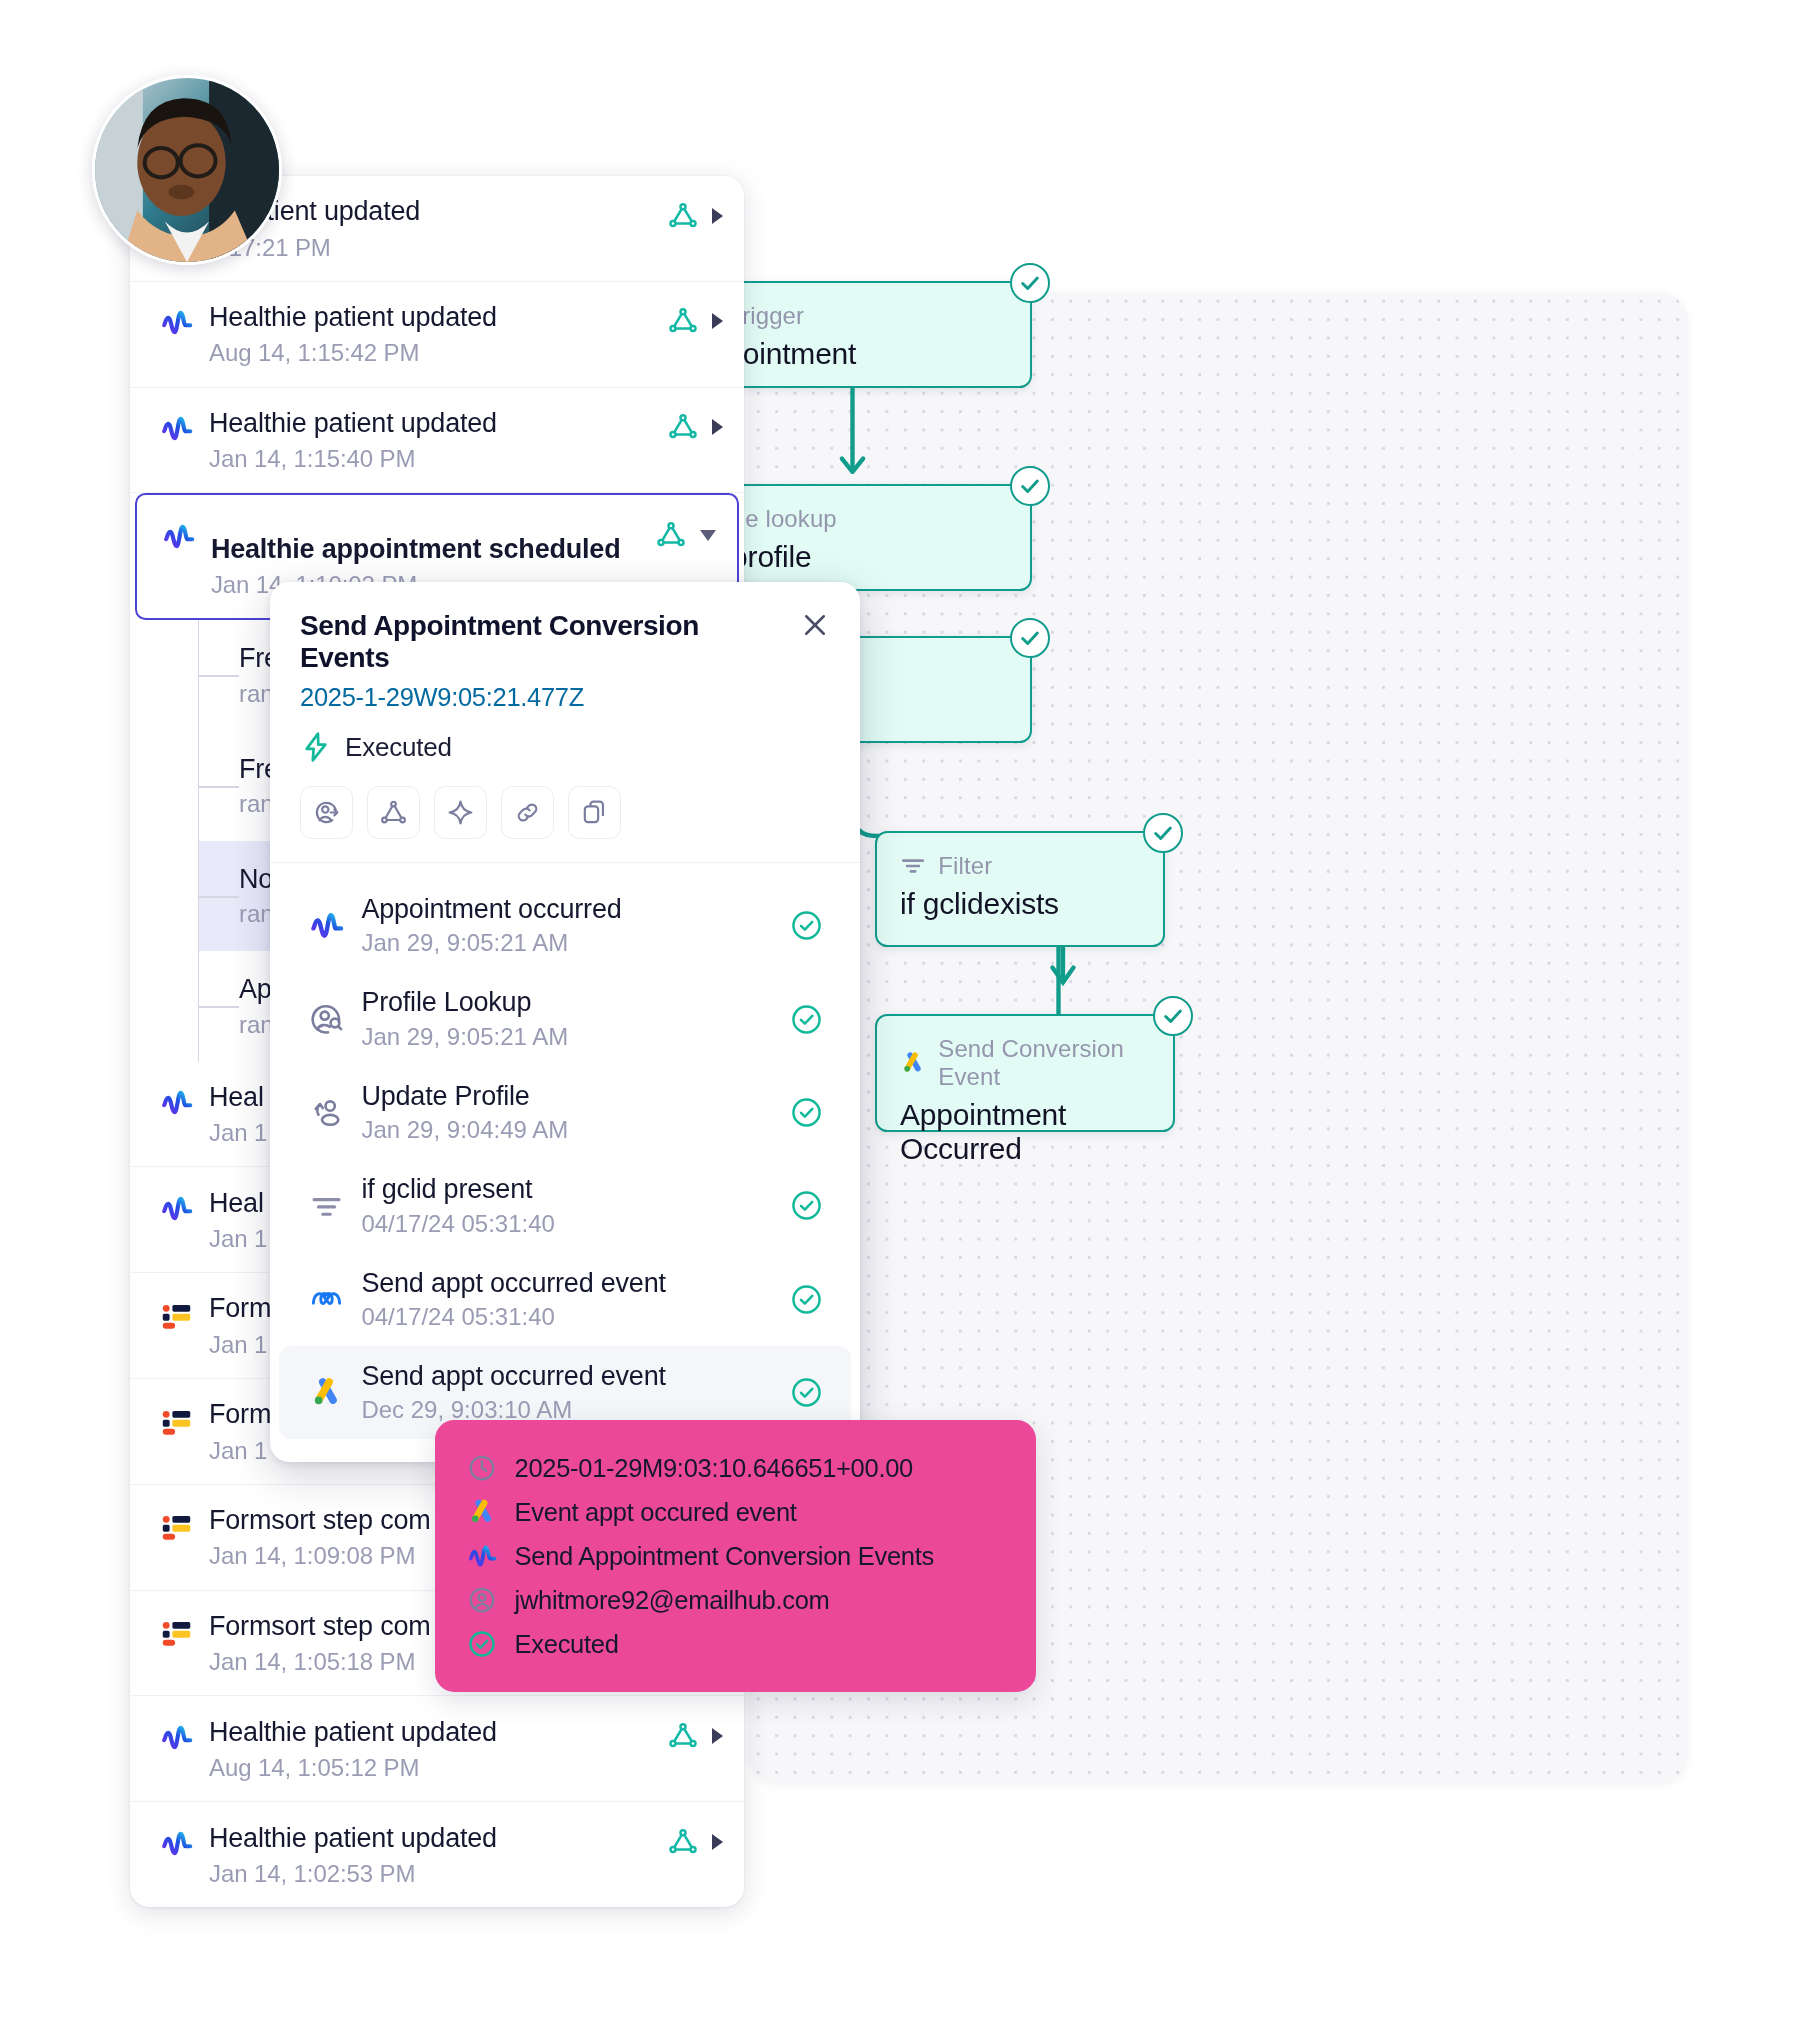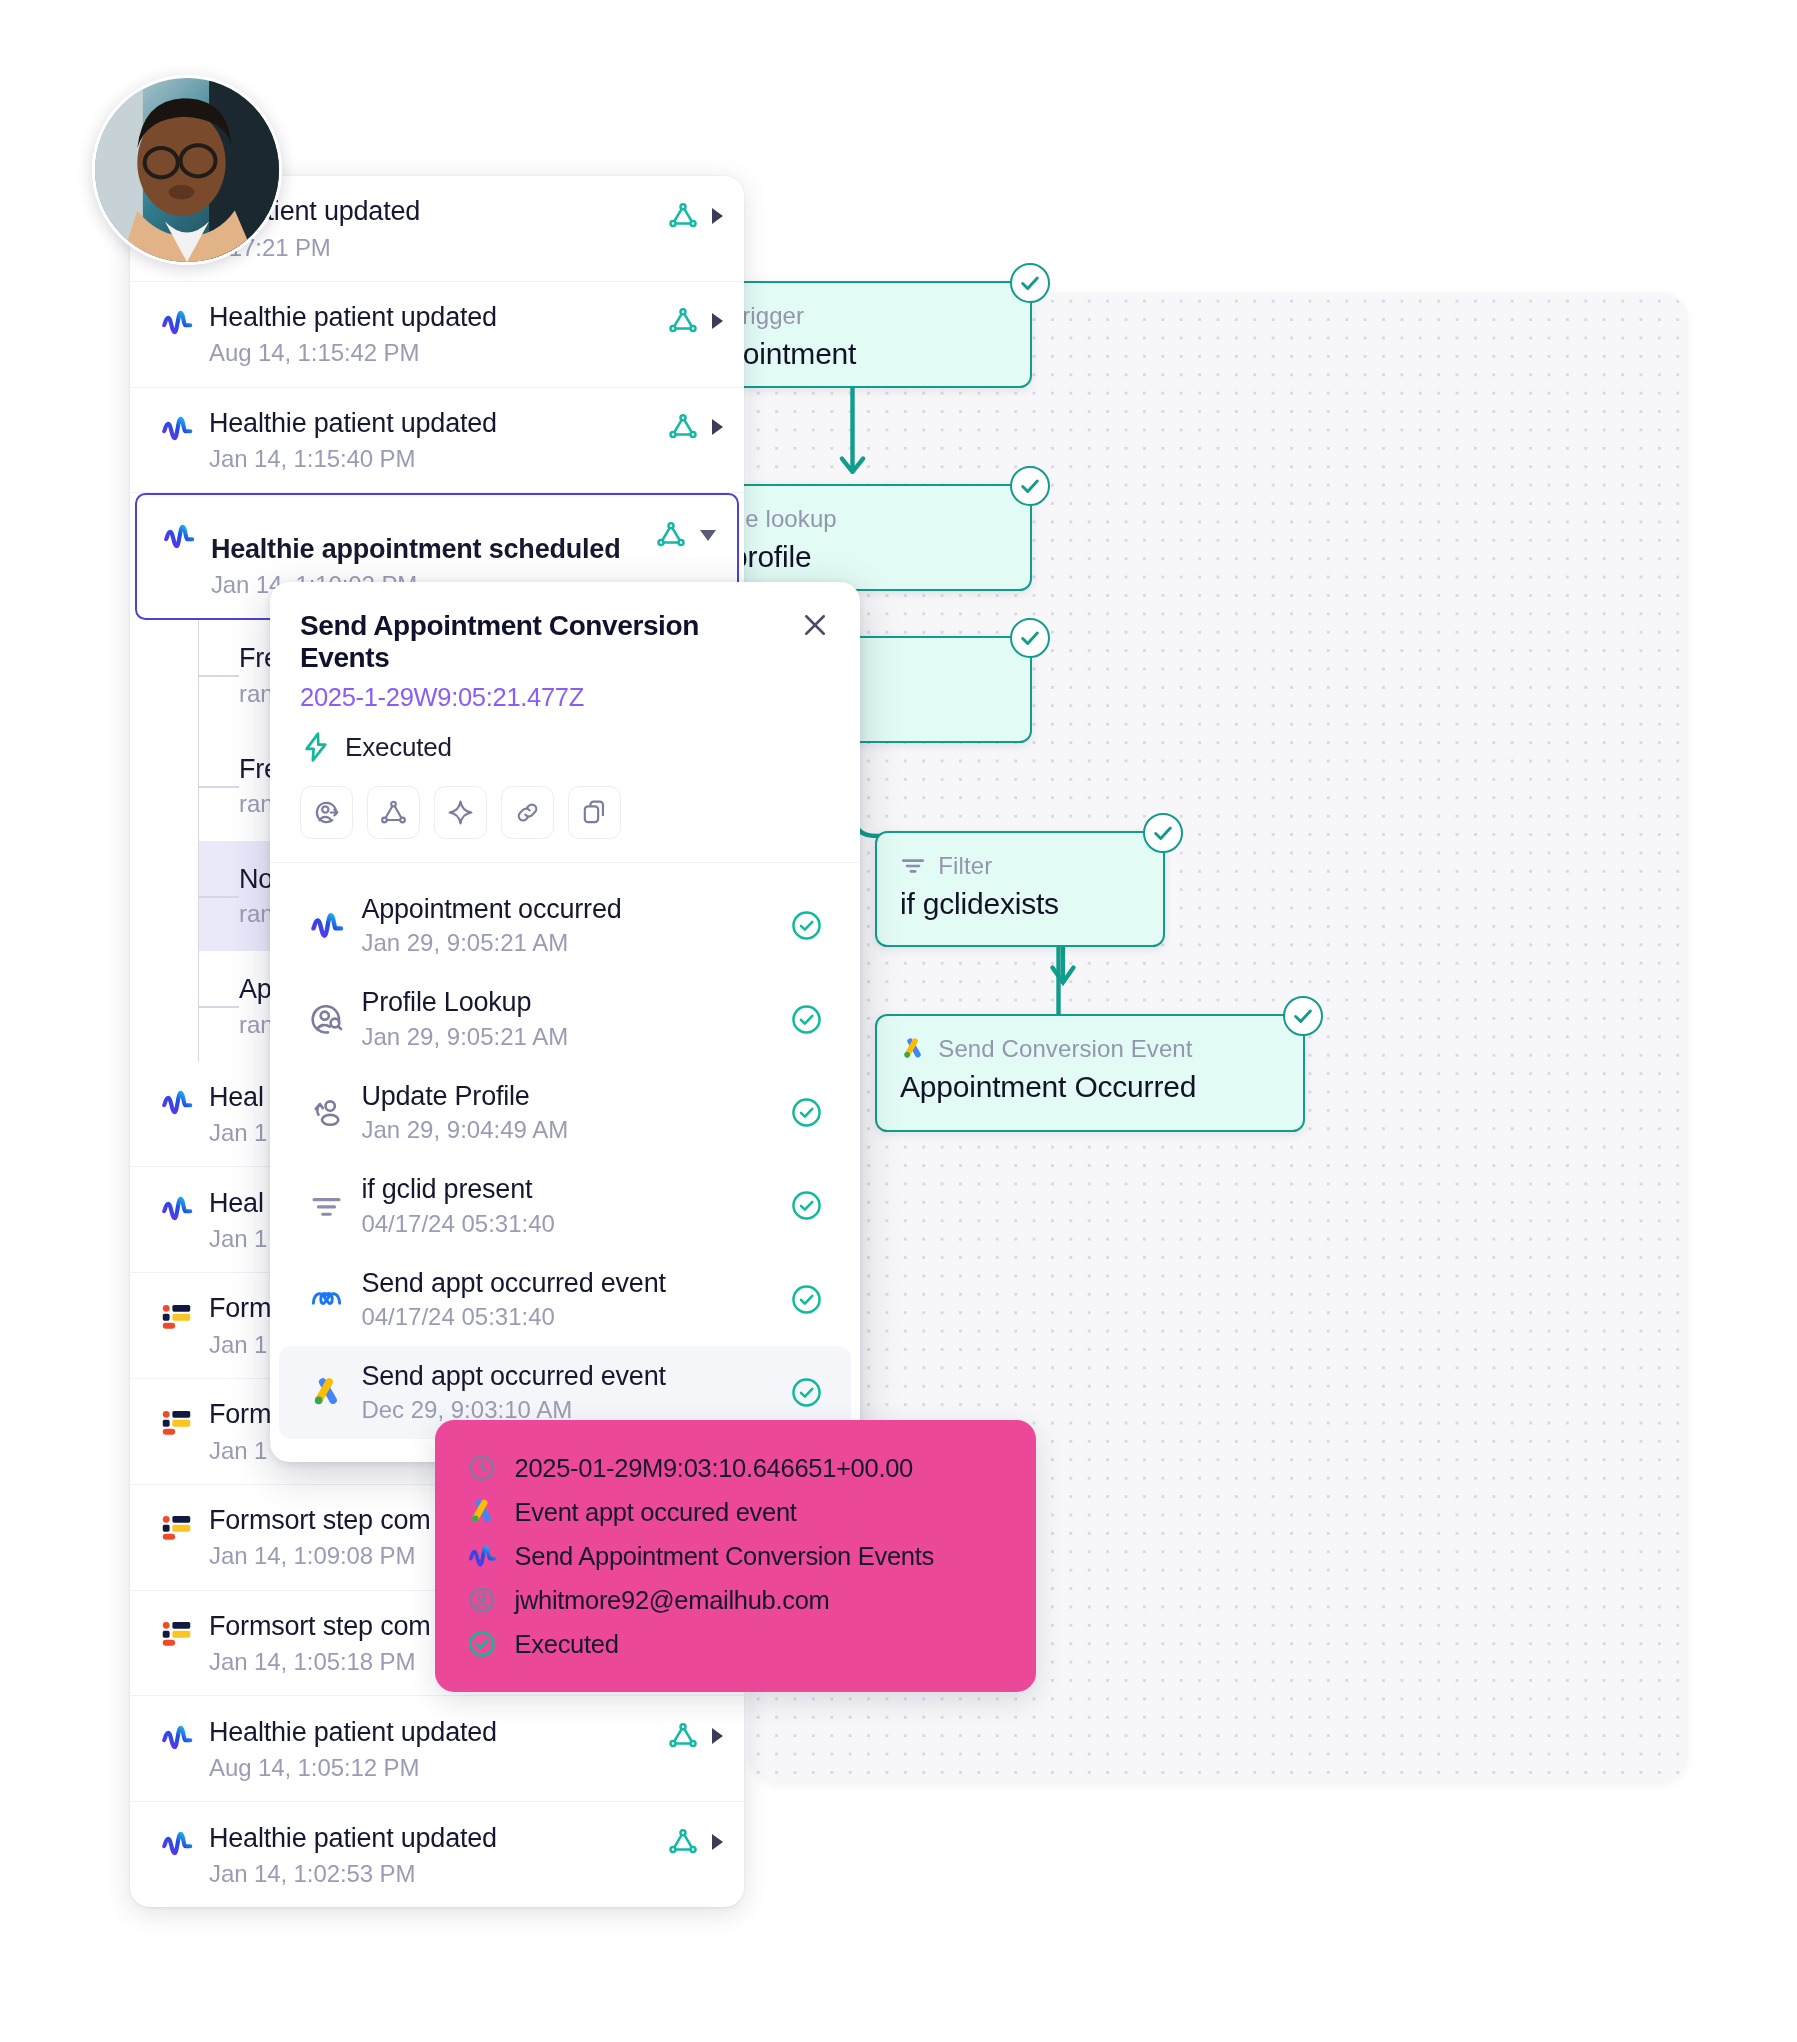--- a/index.html
+++ b/index.html
@@ -102,21 +102,21 @@
     width: 590px;
     background: #ffffff;
     border-radius: 19.3px;
     box-shadow: 0 12.3px 42px rgba(25,28,60,.20), 0 1.8px 7px rgba(25,28,60,.10);
     overflow: hidden;
   }
   .modal-head { padding: 28px 30px 23px 30px; border-bottom: 0.9px solid #f0f0f5; }
   .modal-titlerow { display: flex; align-items: flex-start; justify-content: space-between; gap: 16px; }
   .modal-title { font-size: 28px; font-weight: bold; color: #10122b; letter-spacing: -0.4px; }
   .modal-close { width: 30px; height: 30px; flex: 0 0 30px; cursor: pointer; }
-  .modal-sub { font-size: 25.5px; color: #8b5cf6; margin-top: 8.8px; letter-spacing: -0.3px; }
+  .modal-sub { font-size: 25.5px; color: #0369a1; margin-top: 8.8px; letter-spacing: -0.3px; }
   .modal-status { display: flex; align-items: center; gap: 13px; margin-top: 19.3px; }
   .modal-status .st-label { font-size: 26px; color: #1b1d34; letter-spacing: -0.2px; }
   .modal-actions { display: flex; gap: 14px; margin-top: 23px; }
   .act-btn {
     width: 53px; height: 53px; border-radius: 11.4px;
     border: 0.9px solid #ececf3; background: #fff;
     display: flex; align-items: center; justify-content: center; cursor: pointer;
   }
   .act-btn svg { width: 29px; height: 29px; }
 
@@ -261,21 +261,21 @@
             <path d="M4 12.5 L9.5 18 L20 6.5" fill="none" stroke="#119c8c" stroke-width="3.2" stroke-linecap="round" stroke-linejoin="round"></path>
           </svg>
       </div>
     </div>
 
     <svg class="edge" style="left:283px; top:655px; width:53px; height:105px;" viewBox="0 0 60 120" width="53" height="105">
       <path d="M30 0 L30 100" fill="none" stroke="#119c8c" stroke-width="5"></path>
       <path d="M18 88 L30 104 L42 88" fill="none" stroke="#119c8c" stroke-width="5" stroke-linecap="round" stroke-linejoin="round"></path>
     </svg>
 
-    <div class="node" style="left:126px; top:722px; width:430px; height:118px;">
+    <div class="node" style="left:126px; top:722px; width:300px; height:118px;">
       <div class="node-kind">
         <svg class="kind-ico" viewBox="0 0 24 24">
           <path d="M11.6 3.4 L18.8 16 a2.6 2.6 0 0 1-4.5 2.6 L7.1 6 a2.6 2.6 0 0 1 4.5-2.6z" fill="#4285f4"></path>
           <path d="M11.6 3.4 L4.4 16 a2.6 2.6 0 0 0 2.3 3.9 2.6 2.6 0 0 0 2.2-1.3 L16.1 6 a2.6 2.6 0 0 0-4.5-2.6z" fill="#fbbc04"></path>
           <circle cx="6.6" cy="17.4" r="2.6" fill="#34a853"></circle>
         </svg>
         <span>Send Conversion Event</span>
       </div>
       <div class="node-title">Appointment Occurred</div>
       <div class="node-check">

